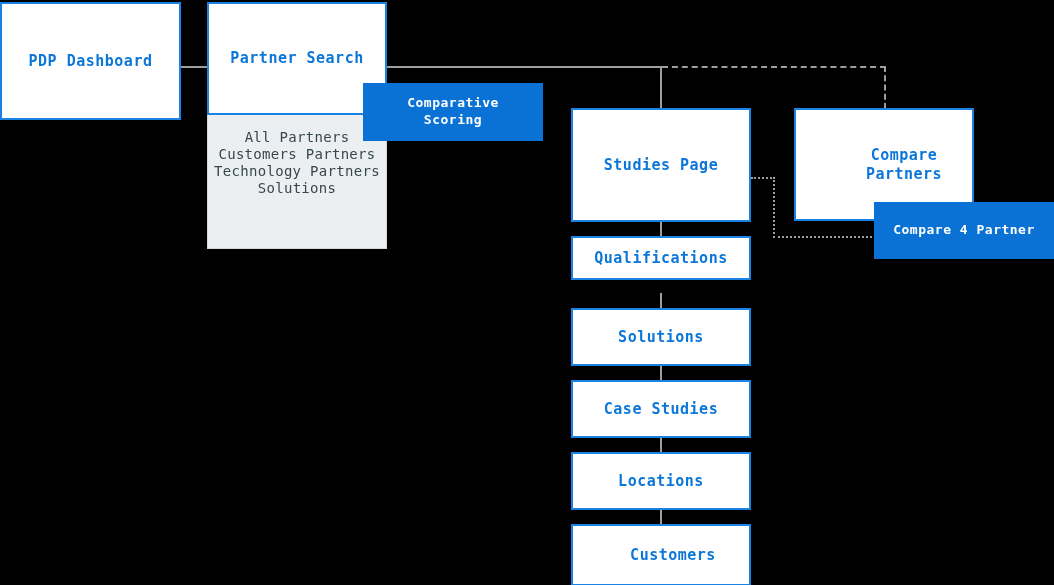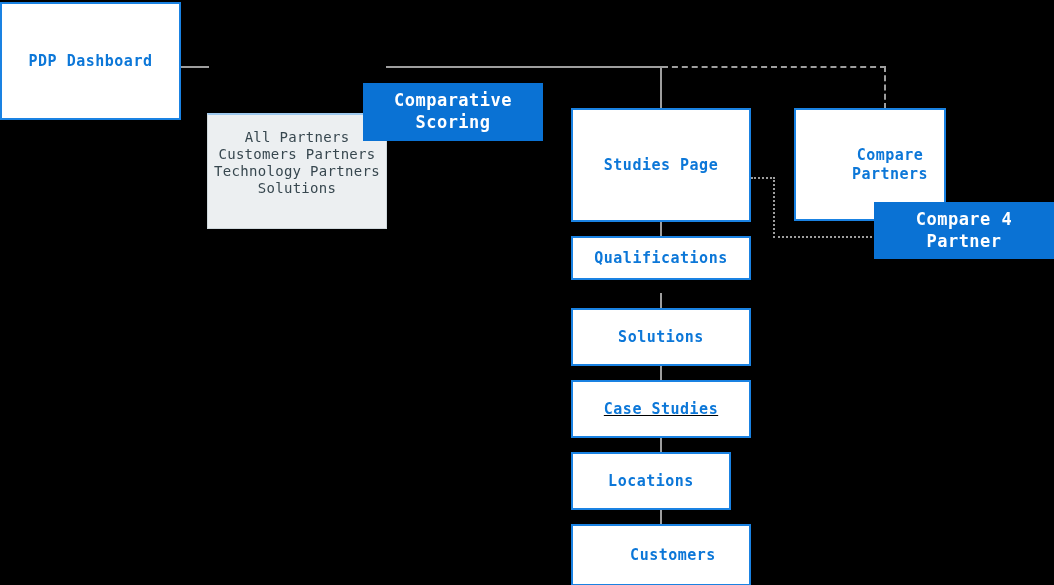--- a/index.html
+++ b/index.html
@@ -35,21 +35,21 @@
     font-weight: bold;
     letter-spacing: 0.5px;
     line-height: 1.25;
   }
   .node-filled {
     background: #0a72d4;
     border: none;
   }
   .node-filled .node-label {
     color: #ffffff;
-    font-size: 17px;
+    font-size: 13px;
     font-weight: bold;
     letter-spacing: 0.5px;
     line-height: 1.28;
   }
 
   
   .panel {
     position: absolute;
     box-sizing: border-box;
     background: #eceff1;
@@ -119,62 +119,65 @@
   <div class="conn conn-h-dotted z-low" style="left:751px; top:177px; width:24px;"></div>
   <div class="conn conn-v-dotted z-low" style="left:773px; top:177px; height:61px;"></div>
   <div class="conn conn-h-dotted z-low" style="left:773px; top:236px; width:103px;"></div>
 
   <div class="conn conn-v-solid z-low" style="left:660px; top:221px; height:16px;"></div>
   <div class="conn conn-v-solid z-low" style="left:660px; top:293px; height:16px;"></div>
   <div class="conn conn-v-solid z-low" style="left:660px; top:365px; height:16px;"></div>
   <div class="conn conn-v-solid z-low" style="left:660px; top:437px; height:16px;"></div>
   <div class="conn conn-v-solid z-low" style="left:660px; top:509px; height:16px;"></div>
 
-  <div class="panel z-mid" style="left:207px; top:113px; width:180px; height:116px;">
+  <div class="panel z-mid" style="left:207px; top:113px; width:180px; height:136px;">
     <div class="panel-item">All Partners</div>
     <div class="panel-item">Customers Partners</div>
     <div class="panel-item">Technology Partners</div>
     <div class="panel-item">Solutions</div>
   </div>
 
   <div class="node node-outline z-mid" style="left:0px; top:2px; width:181px; height:118px;">
     <span class="node-label">PDP Dashboard</span>
   </div>
 
+  <div class="node node-outline z-mid" style="left:207px; top:2px; width:180px; height:113px;">
+    <span class="node-label">Partner Search</span>
+  </div>
 
   <div class="node node-filled z-top" style="left:363px; top:83px; width:180px; height:58px; flex-direction:column;">
     <span class="node-label">Comparative</span>
     <span class="node-label">Scoring</span>
   </div>
 
   <div class="node node-outline z-mid" style="left:571px; top:108px; width:180px; height:114px;">
     <span class="node-label">Studies Page</span>
   </div>
 
   <div class="node node-outline z-mid" style="left:571px; top:236px; width:180px; height:44px;">
     <span class="node-label">Qualifications</span>
   </div>
 
   <div class="node node-outline z-mid" style="left:571px; top:308px; width:180px; height:58px;">
     <span class="node-label">Solutions</span>
   </div>
 
-  <div class="node node-outline z-mid" style="left:571px; top:380px; width:180px; height:58px;text-decoration:underline;">
+  <div class="node node-outline z-mid" style="left:571px; top:380px; width:180px; height:58px;">
     <span class="node-label">Case Studies</span>
   </div>
 
-  <div class="node node-outline z-mid" style="left:571px; top:452px; width:160px; height:58px;">
+  <div class="node node-outline z-mid" style="left:571px; top:452px; width:180px; height:58px;">
     <span class="node-label">Locations</span>
   </div>
 
   <div class="node node-outline z-mid" style="left:571px; top:524px; width:180px; height:62px;padding-left:24px;">
     <span class="node-label">Customers</span>
   </div>
 
-  <div class="node node-outline z-mid" style="left:794px; top:108px; width:152px; height:113px;padding-left:40px;">
+  <div class="node node-outline z-mid" style="left:794px; top:108px; width:180px; height:113px;padding-left:40px;">
     <span class="node-label">Compare Partners</span>
   </div>
 
   <div class="node node-filled z-top" style="left:874px; top:202px; width:180px; height:57px;">
     <span class="node-label">Compare 4 Partner</span>
   </div>
 
 </div>
 
 </body></html>

